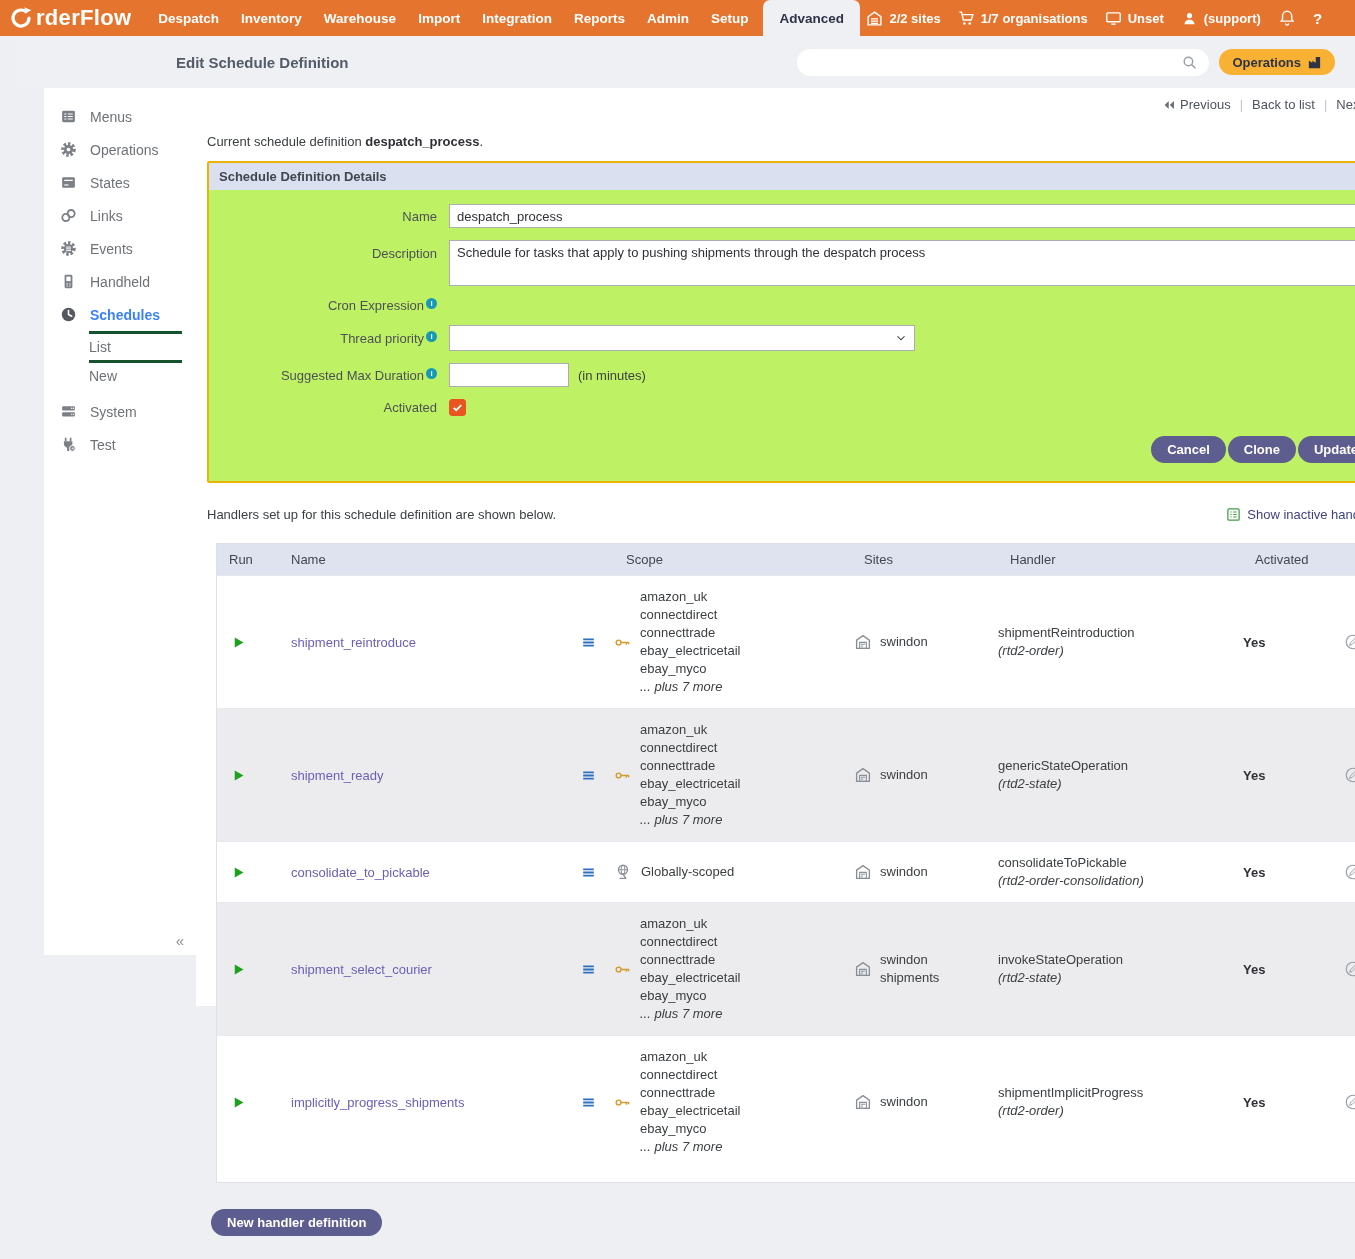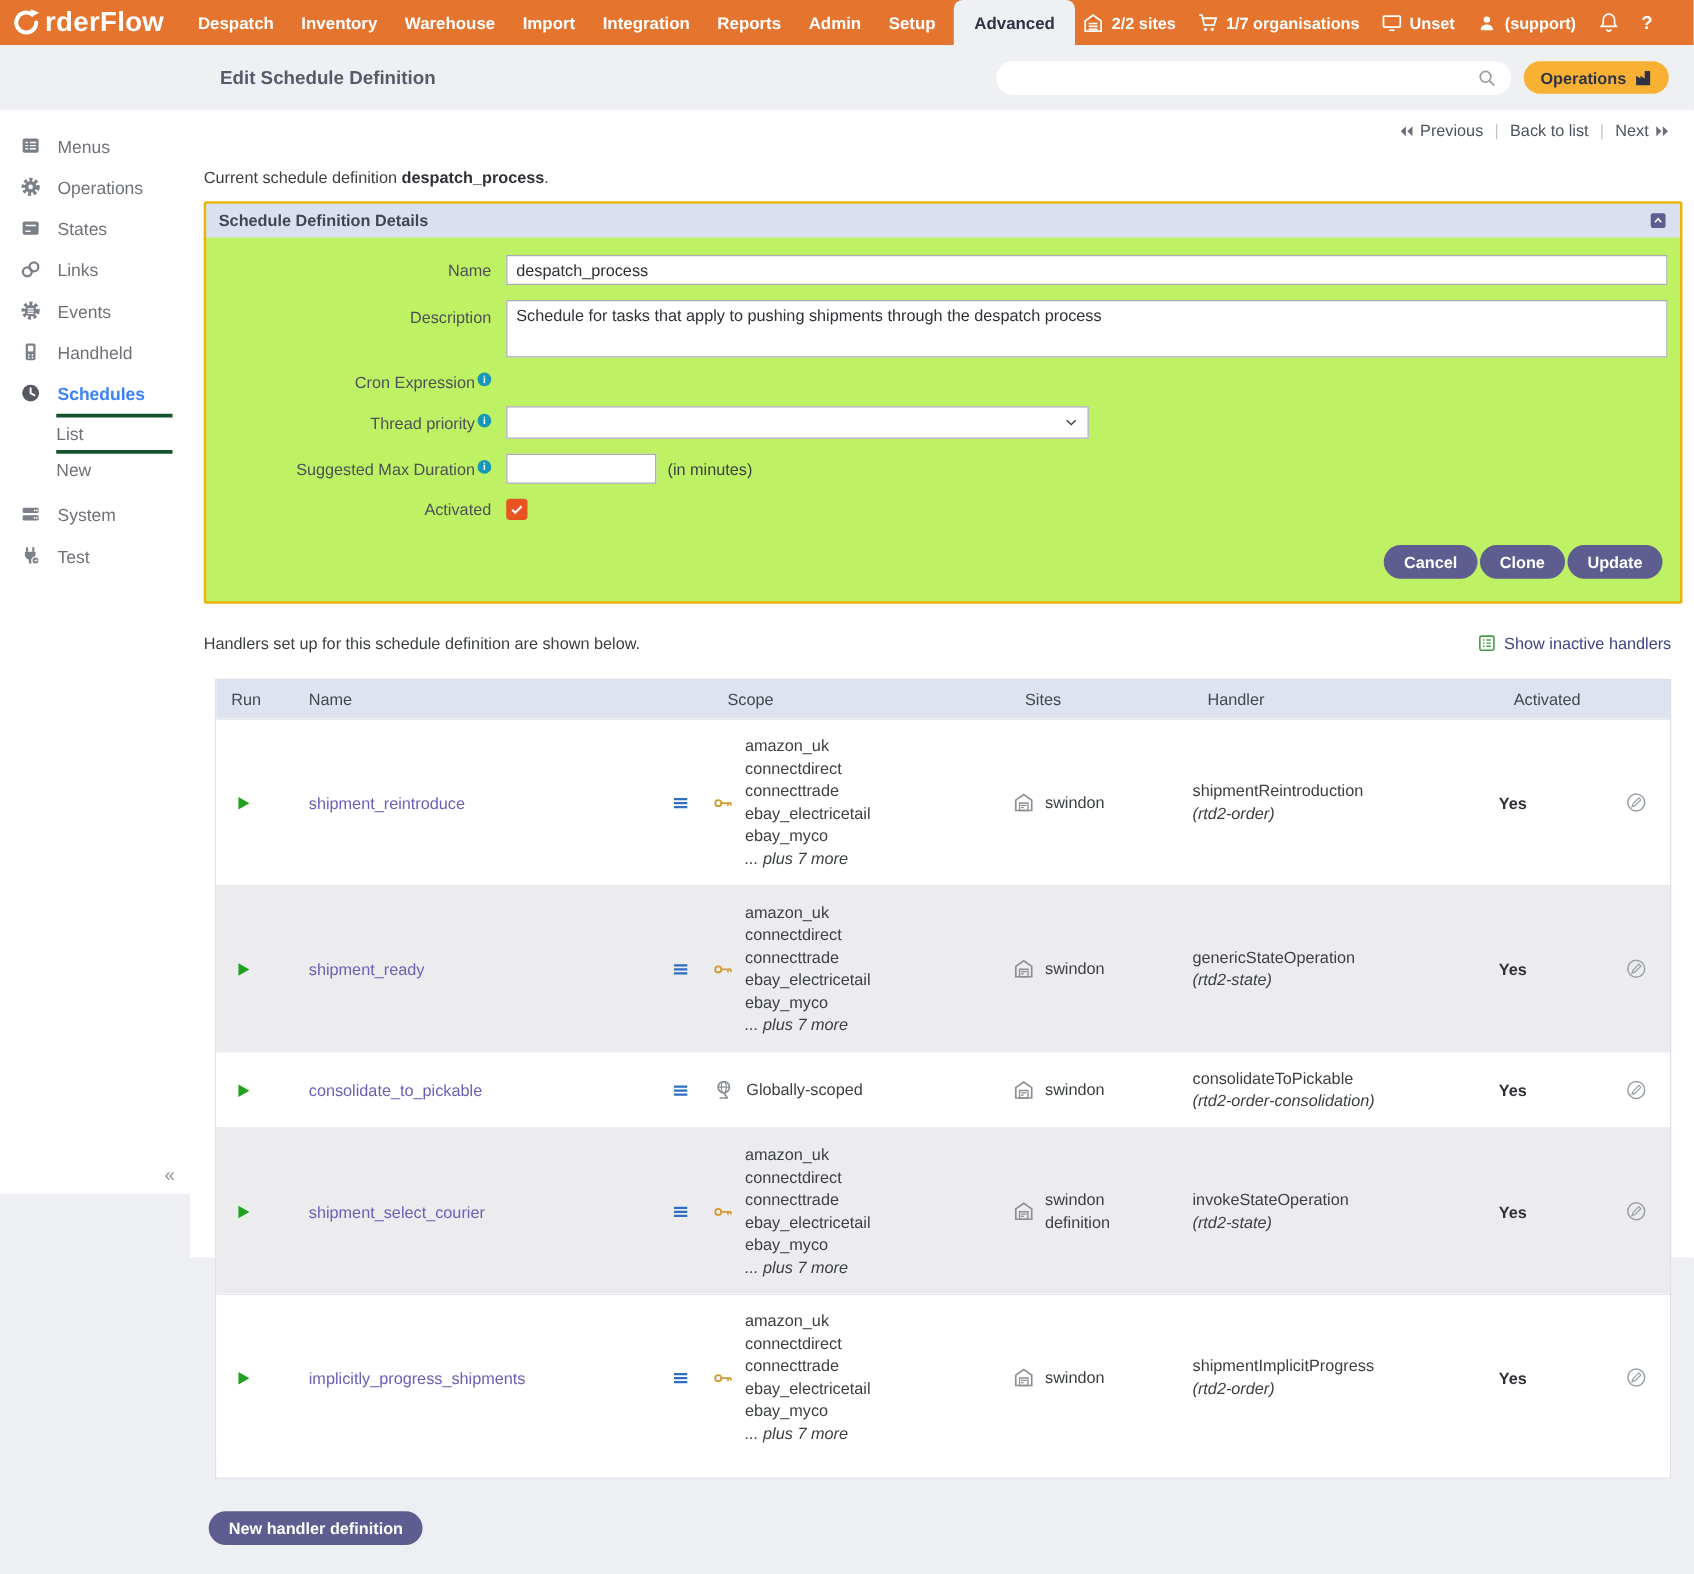--- a/index.html
+++ b/index.html
@@ -26,21 +26,21 @@
   .subheader { height:52px; background:#eef0f3; display:flex; align-items:center;margin-left:16px; }
   .page-title { margin-left:160px; font-size:15px; font-weight:700; color:#555b68; }
   .subheader-right { margin-left:auto; display:flex; align-items:center; gap:10px; margin-right:20px; }
   .search-wrap { position:relative; }
   .search-wrap input { width:412px; height:27px; border:none; border-radius:14px; padding:0 36px 0 14px; font-size:13px; background:#fff; outline:none; color:#3c4043; font-family:inherit; }
   .search-ic { position:absolute; right:11px; top:5px; width:17px; height:17px; color:#9aa0a6; cursor:pointer; }
   .ops-btn { background:#F8B133; border:none; border-radius:13px; height:26px; padding:0 13px; display:flex; align-items:center; gap:6px; font-size:13px; font-weight:700; color:#2e3346; cursor:pointer; font-family:inherit; }
   .ops-btn .ic { width:15px; height:15px; }
 
   
-  .layout { display:flex; height:918px; }
+  .layout { display:flex; height:918px;padding-left:44px; }
   .sidebar { width:152px; flex-shrink:0; }
   .sidebar-inner { background:#fff; height:867px; padding-top:12px; position:relative; }
   .sb-item { display:flex; align-items:center; gap:13px; padding:8px 0 8px 16px; color:#6e7278; font-size:14px; cursor:pointer; }
   .sb-item .ic { width:17px; height:17px; color:#7b7f87; flex-shrink:0; }
   .sb-item.active { color:#3b82f6; font-weight:700; }
   .sb-item.active .ic { color:#55585f; }
   .sb-sub { margin:0 14px 0 45px; padding:5px 0; font-size:14px; color:#6e7278; border-top:3px solid #14532d; cursor:pointer; }
   .sb-gap { height:6px; }
   .collapse-btn { position:absolute; bottom:6px; right:12px; color:#8a8f98; font-size:15px; cursor:pointer; }
 
@@ -576,21 +576,21 @@
               </div>
     </div>
     <div class="col-sites">
       <svg class="bldg-ic" viewBox="0 0 24 24">
                 <path d="M3.5 9.5 12 3.5l8.5 6V20.5H3.5z" fill="none" stroke="currentColor" stroke-width="1.8"></path>
                 <path d="M7.5 12.5h9v8h-9z" fill="none" stroke="currentColor" stroke-width="1.4"></path>
                 <path d="M9 15h6M9 17.5h3" stroke="currentColor" stroke-width="1.3"></path>
               </svg>
       <div class="site-lines">
                 <div>swindon</div>
-                <div>definition</div>
+                <div>shipments</div>
               </div>
     </div>
     <div class="col-handler">
       <div class="h-name">invokeStateOperation</div>
       <div class="h-type">(rtd2-state)</div>
     </div>
     <div class="col-activated">Yes</div>
     <div class="col-edit">
       <svg class="edit-ic" viewBox="0 0 24 24">
                 <circle cx="12" cy="12" r="9" fill="none" stroke="currentColor" stroke-width="1.6"></circle>

